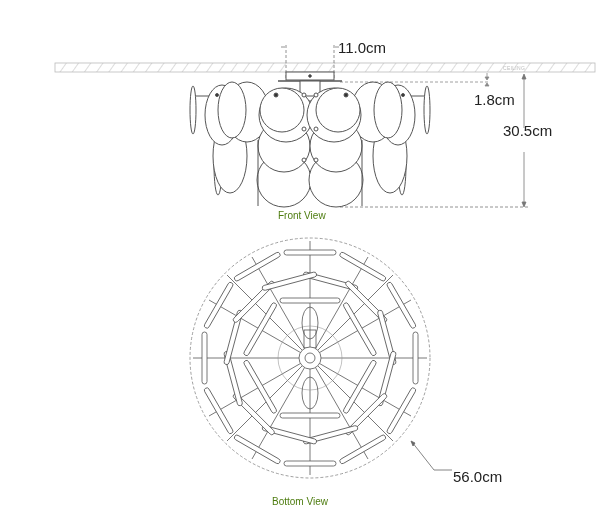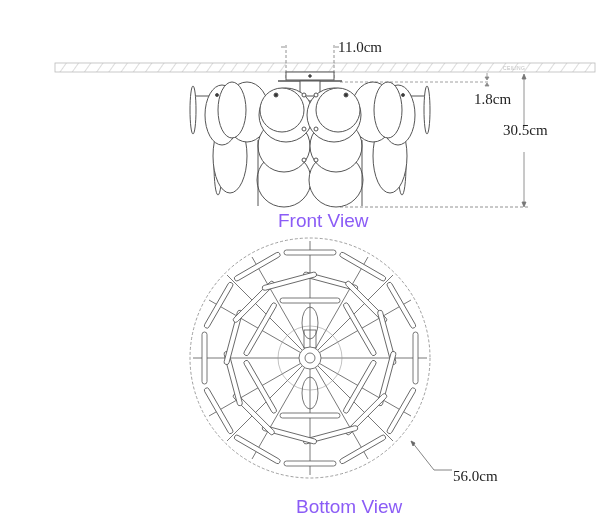--- a/index.html
+++ b/index.html
@@ -1,19 +1,19 @@
 <!DOCTYPE html>
 <html><head>
 <meta charset="utf-8">
 <style>
   html, body { margin:0; padding:0; background:#ffffff; }
   body { width:600px; height:531px; position:relative; overflow:hidden; font-family:"Liberation Sans", sans-serif; }
   svg { position:absolute; left:0; top:0; }
-  .lbl { position:absolute; color:#222; font-size:15px; white-space:nowrap; font-family:Liberation Serif, serif; }
-  .cap { position:absolute; color:#8b5cf6; font-size:19px; white-space:nowrap; font-family:"Liberation Sans", sans-serif; }
+  .lbl { position:absolute; color:#222; font-size:15px; white-space:nowrap; font-family:Liberation Sans, sans-serif; }
+  .cap { position:absolute; color:#4d7c0f; font-size:10px; white-space:nowrap; font-family:"Liberation Sans", sans-serif; }
   .tiny { position:absolute; color:#bbb; font-size:5px; letter-spacing:0.3px; font-family:"Liberation Sans", sans-serif; }
 </style>
 </head>
 <body>
 
 <svg width="600" height="531" viewBox="0 0 600 531">
   <defs>
     <pattern id="hatch" width="10" height="10" patternUnits="userSpaceOnUse" patternTransform="rotate(35)">
       <line x1="0" y1="0" x2="0" y2="10" stroke="#c4c4c4" stroke-width="1.2"></line>
     </pattern>
@@ -171,13 +171,13 @@
     <polygon points="411,441 415,443 413,446" fill="#666"></polygon>
   </g>
 </svg>
 
 <span class="lbl" style="left:338px; top:39px;">11.0cm</span>
 <span class="lbl" style="left:474px; top:91px;">1.8cm</span>
 <span class="lbl" style="left:503px; top:122px;">30.5cm</span>
 <span class="tiny" style="left:503px; top:65px;">CEILING</span>
 <span class="cap" style="left:278px; top:210px;">Front View</span>
 <span class="lbl" style="left:453px; top:468px;">56.0cm</span>
-<span class="cap" style="left:272px; top:496px;margin-left:24px;">Bottom View</span>
+<span class="cap" style="left:272px; top:496px;">Bottom View</span>
 
 </body></html>

